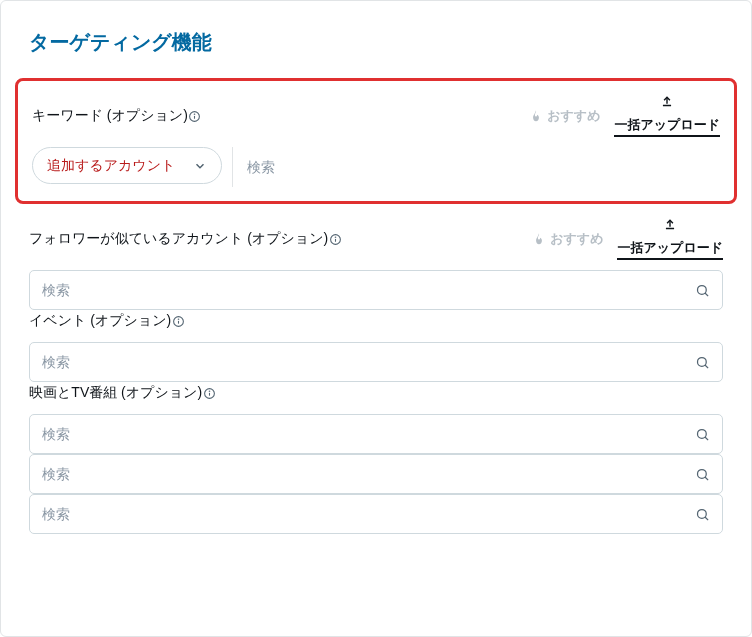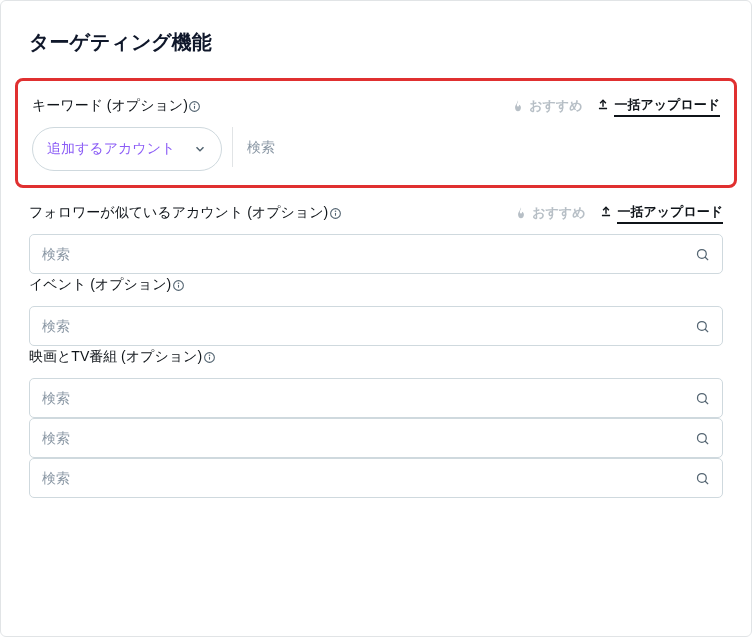--- a/index.html
+++ b/index.html
@@ -11,21 +11,21 @@
     overflow: hidden;
     border: 1px solid #e1e4e6;
     border-radius: 6px;
   }
   .container {
     padding: 28px 28px 0 28px;
   }
   .page-title {
     font-size: 20px;
     font-weight: 700;
-    color: #0f172a;
+    color: #0369a1;
     margin-bottom: 22px;
   }
   .highlight-box {
     border: 3px solid #e03030;
     border-radius: 8px;
     padding: 14px 14px 14px 14px;
     margin: 0 -14px 14px -14px;
   }
   .section {
     margin-bottom: 0;
@@ -68,40 +68,41 @@
   }
   .recommend svg { display:block; }
   .bulk-upload {
     display: flex;
     align-items: center;
     gap: 4px;
     color: #0f1419;
     font-size: 13px;
     font-weight: 700;
     cursor: pointer;
+    flex-direction: column;
   }
   .bulk-upload .underline {
     border-bottom: 2px solid #0f1419;
     padding-bottom: 1px;
   }
   .row {
     display: flex;
     gap: 0;
   }
   .account-select {
     display: flex;
     align-items: center;
     justify-content: space-between;
     border: 1px solid #cfd9de;
     border-radius: 22px;
     padding: 0 14px;
-    height: 44px;
+    height: 37px;
     min-width: 190px;
     background: #fff;
-    color: #8b5cf6;
+    color: #b91c1c;
     font-size: 14px;
     cursor: pointer;
   }
   .account-select .chev { color:#536471; display:flex; }
   .search-plain {
     flex: 1;
     display: flex;
     align-items: center;
     height: 40px;
     padding: 0 14px;

